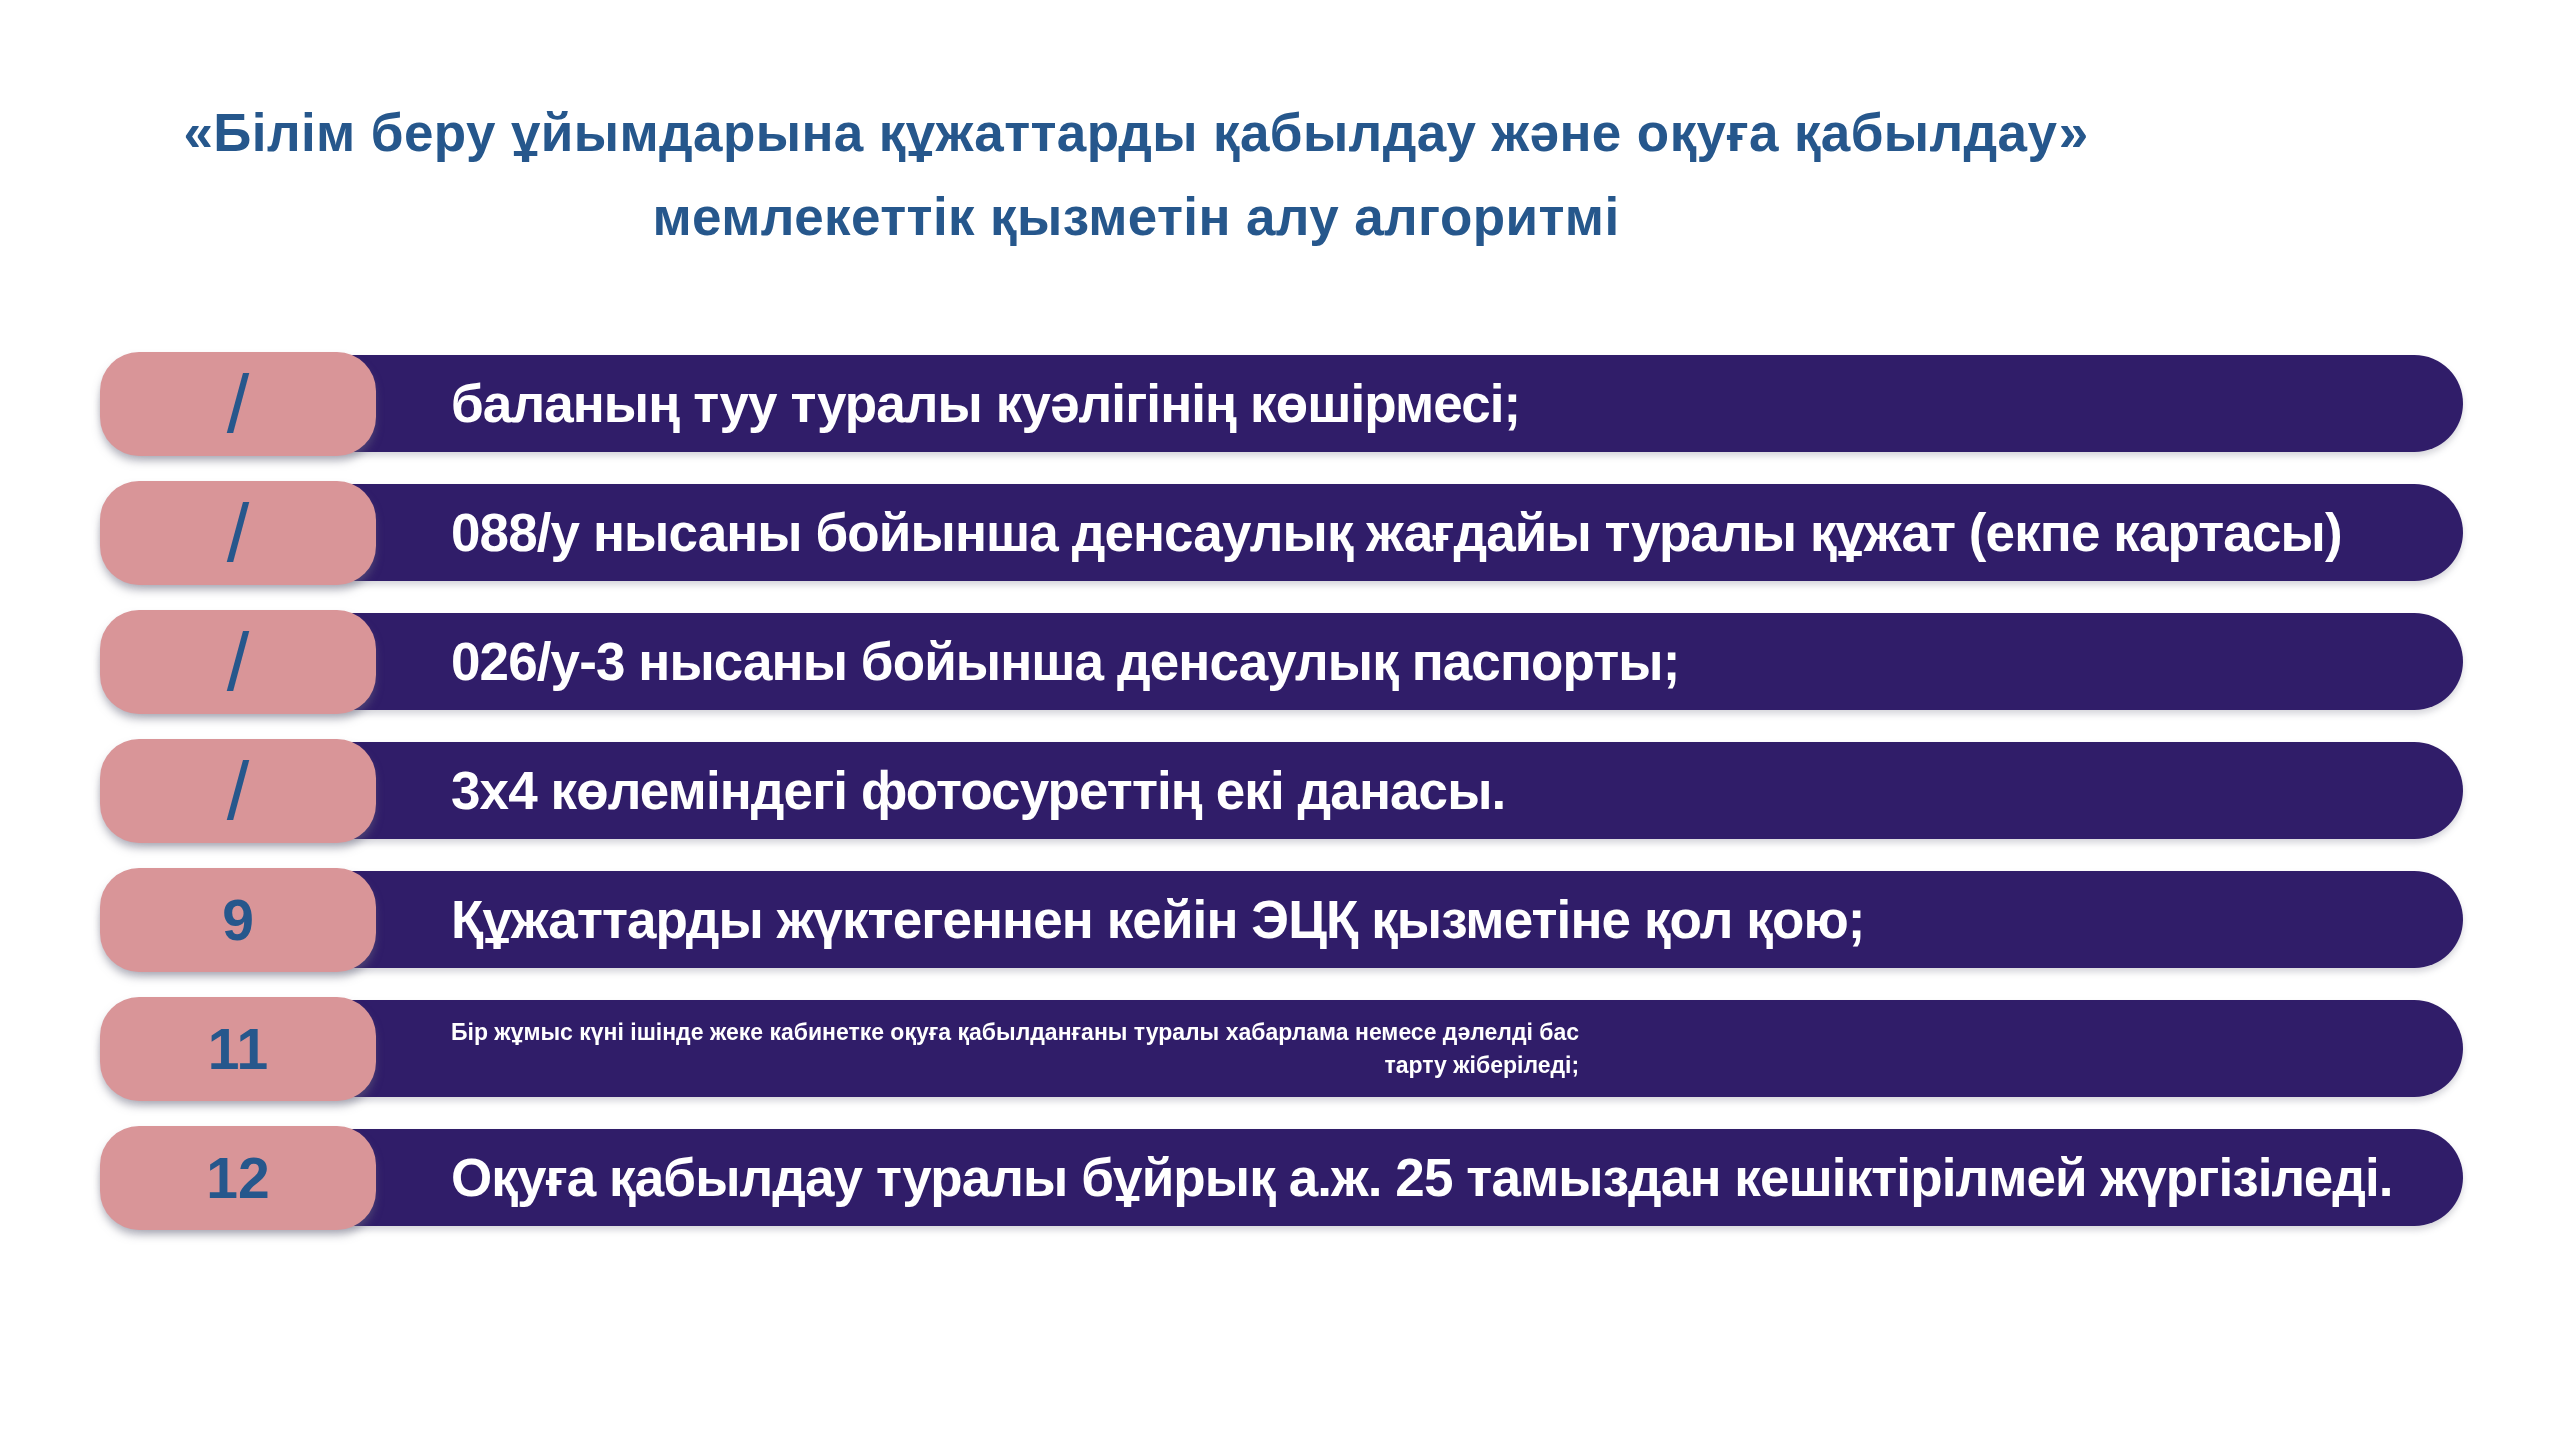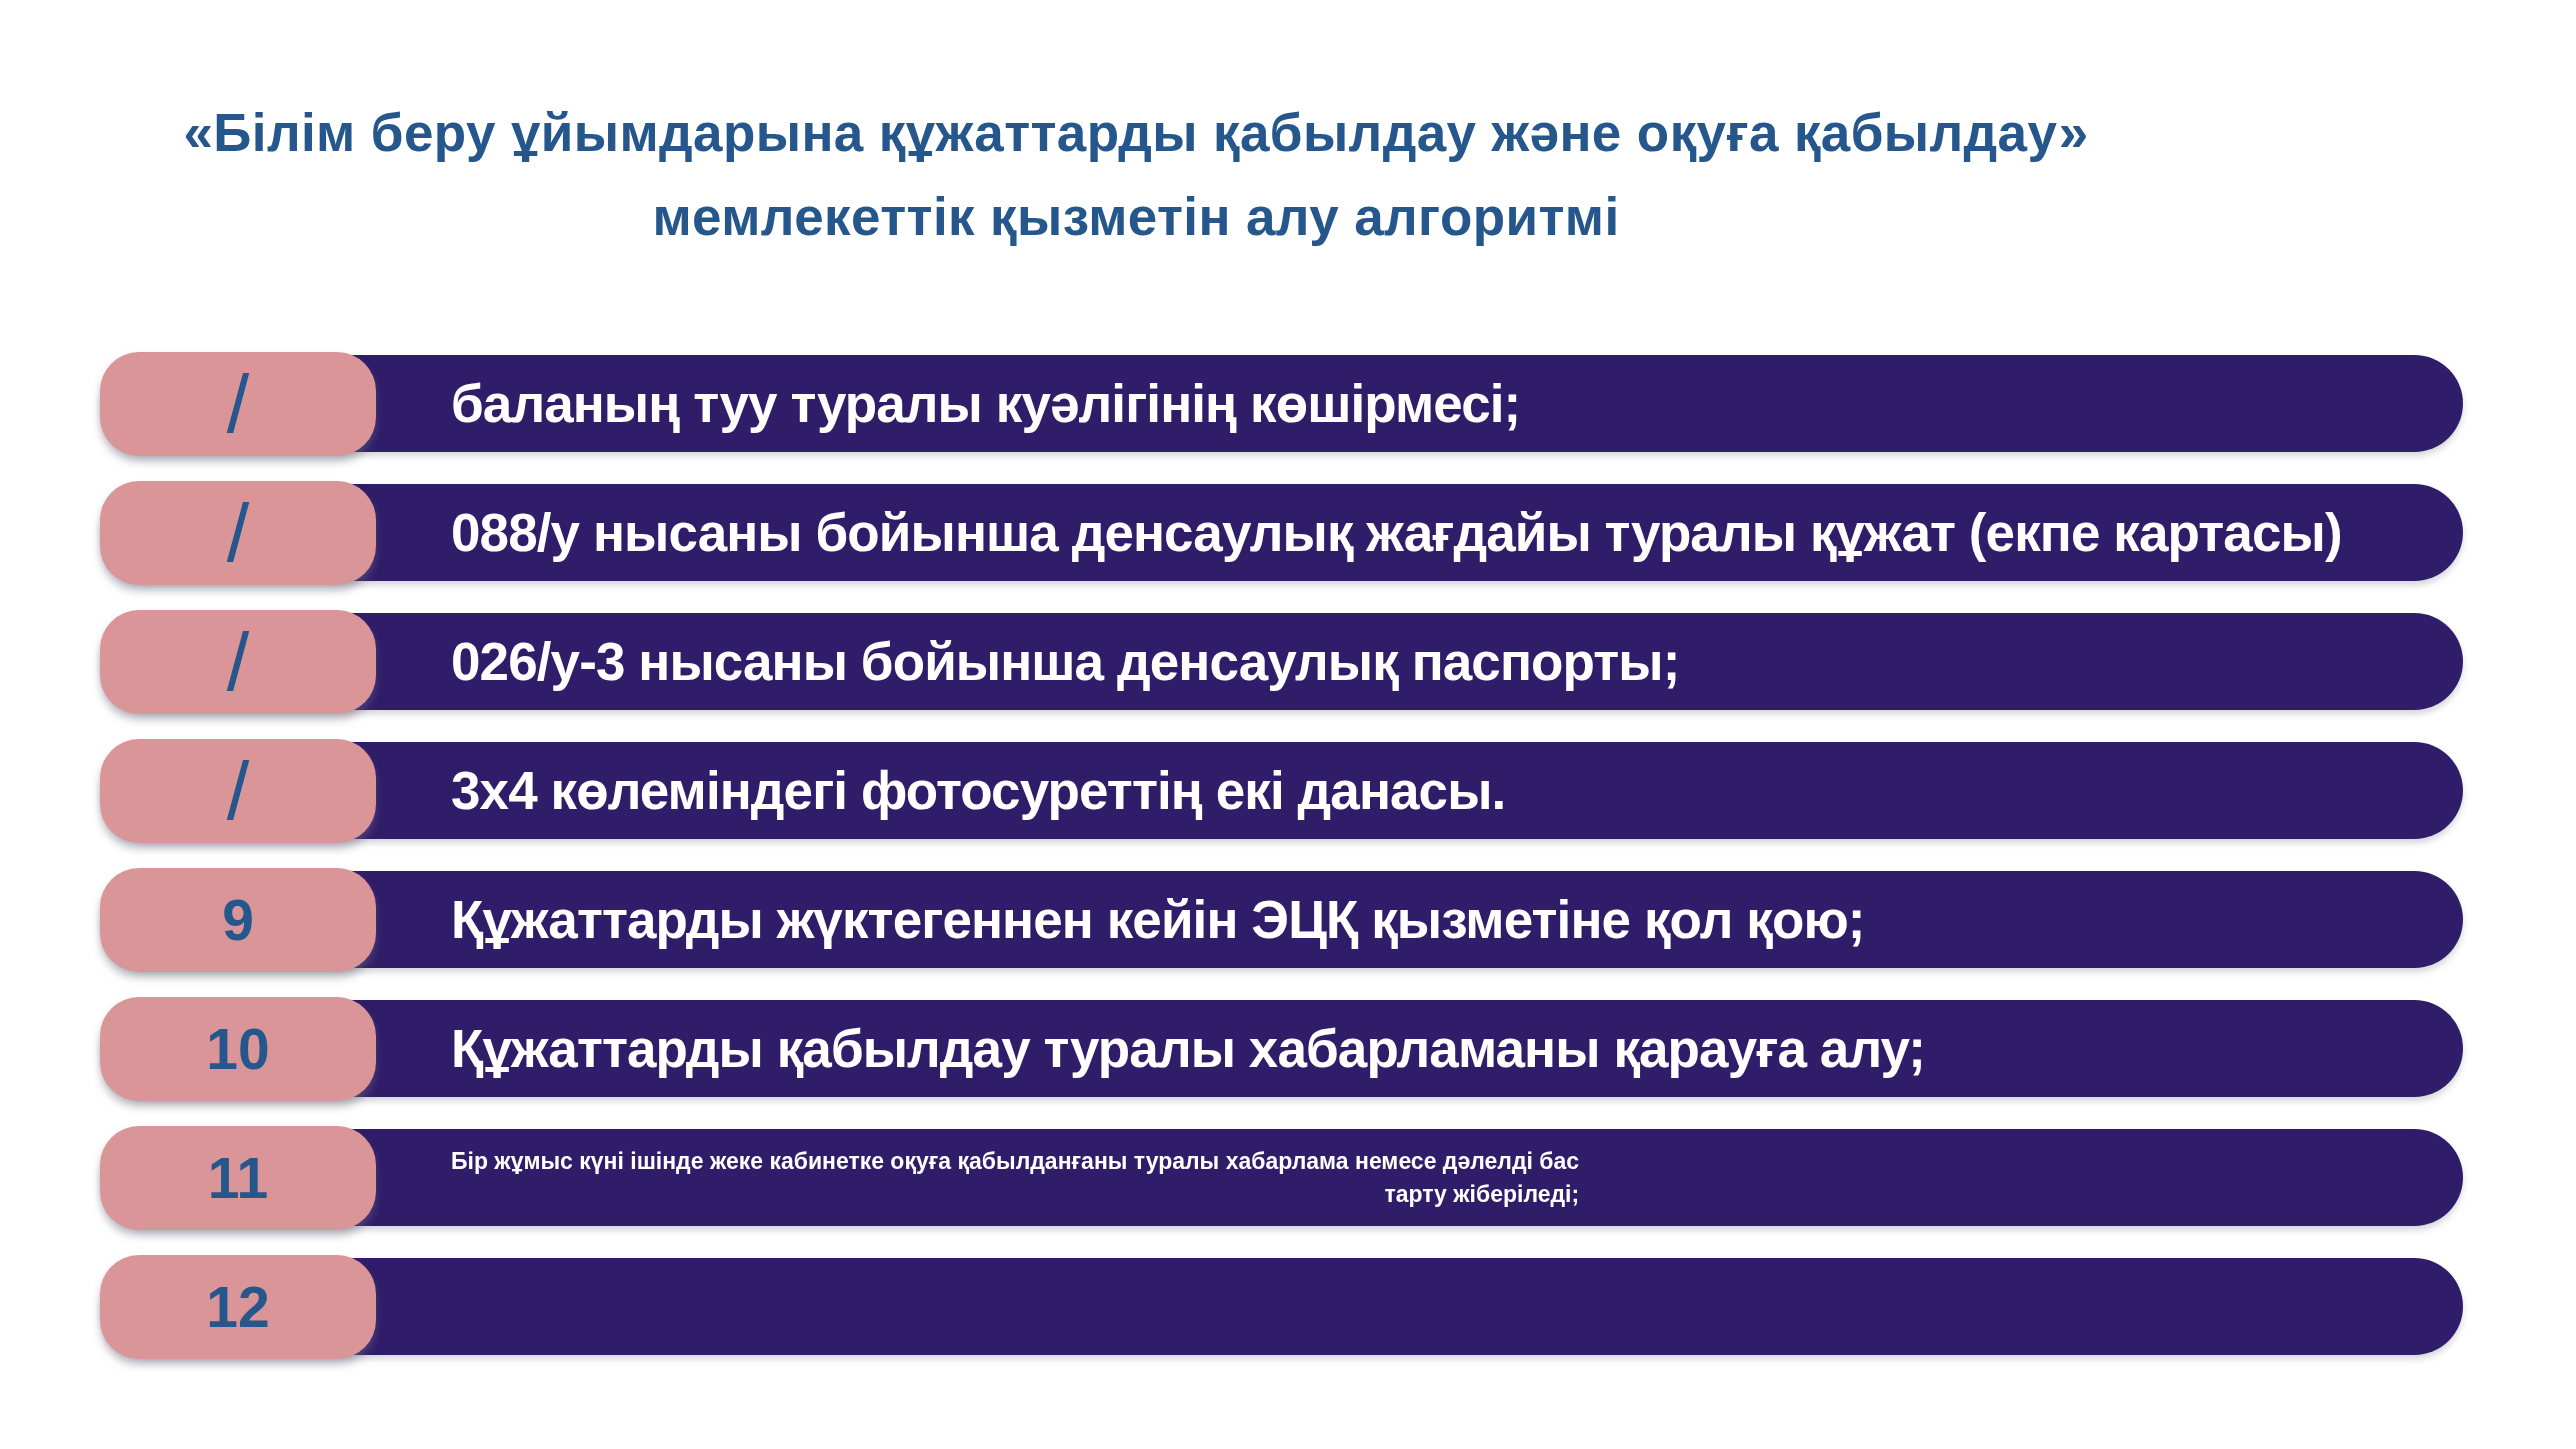--- a/index.html
+++ b/index.html
@@ -141,38 +141,32 @@
   </div>
 
   <div class="row">
     <div class="bar"></div>
     <div class="label">
       <span class="label-text">9</span>
     </div>
     <div class="bar-text">Құжаттарды жүктегеннен кейін ЭЦҚ қызметіне қол қою;</div>
   </div>
 
-  <div class="row">
-    <div class="bar"></div>
-    <div class="label">
-      <span class="label-text">10</span>
-    </div>
-    <div class="bar-text">Құжаттарды қабылдау туралы хабарламаны қарауға алу;</div>
-  </div>
 
   <div class="row small">
     <div class="bar"></div>
     <div class="label">
       <span class="label-text">11</span>
     </div>
     <div class="bar-text">Бір жұмыс күні ішінде жеке кабинетке оқуға қабылданғаны туралы хабарлама немесе дәлелді бас
 тарту жіберіледі;</div>
   </div>
 
   <div class="row">
     <div class="bar"></div>
     <div class="label">
       <span class="label-text">12</span>
     </div>
+    <div class="bar-text">Оқуға қабылдау туралы бұйрық а.ж. 25 тамыздан кешіктірілмей жүргізіледі.</div>
   </div>
 
 </div>
 
 
 </body></html>

